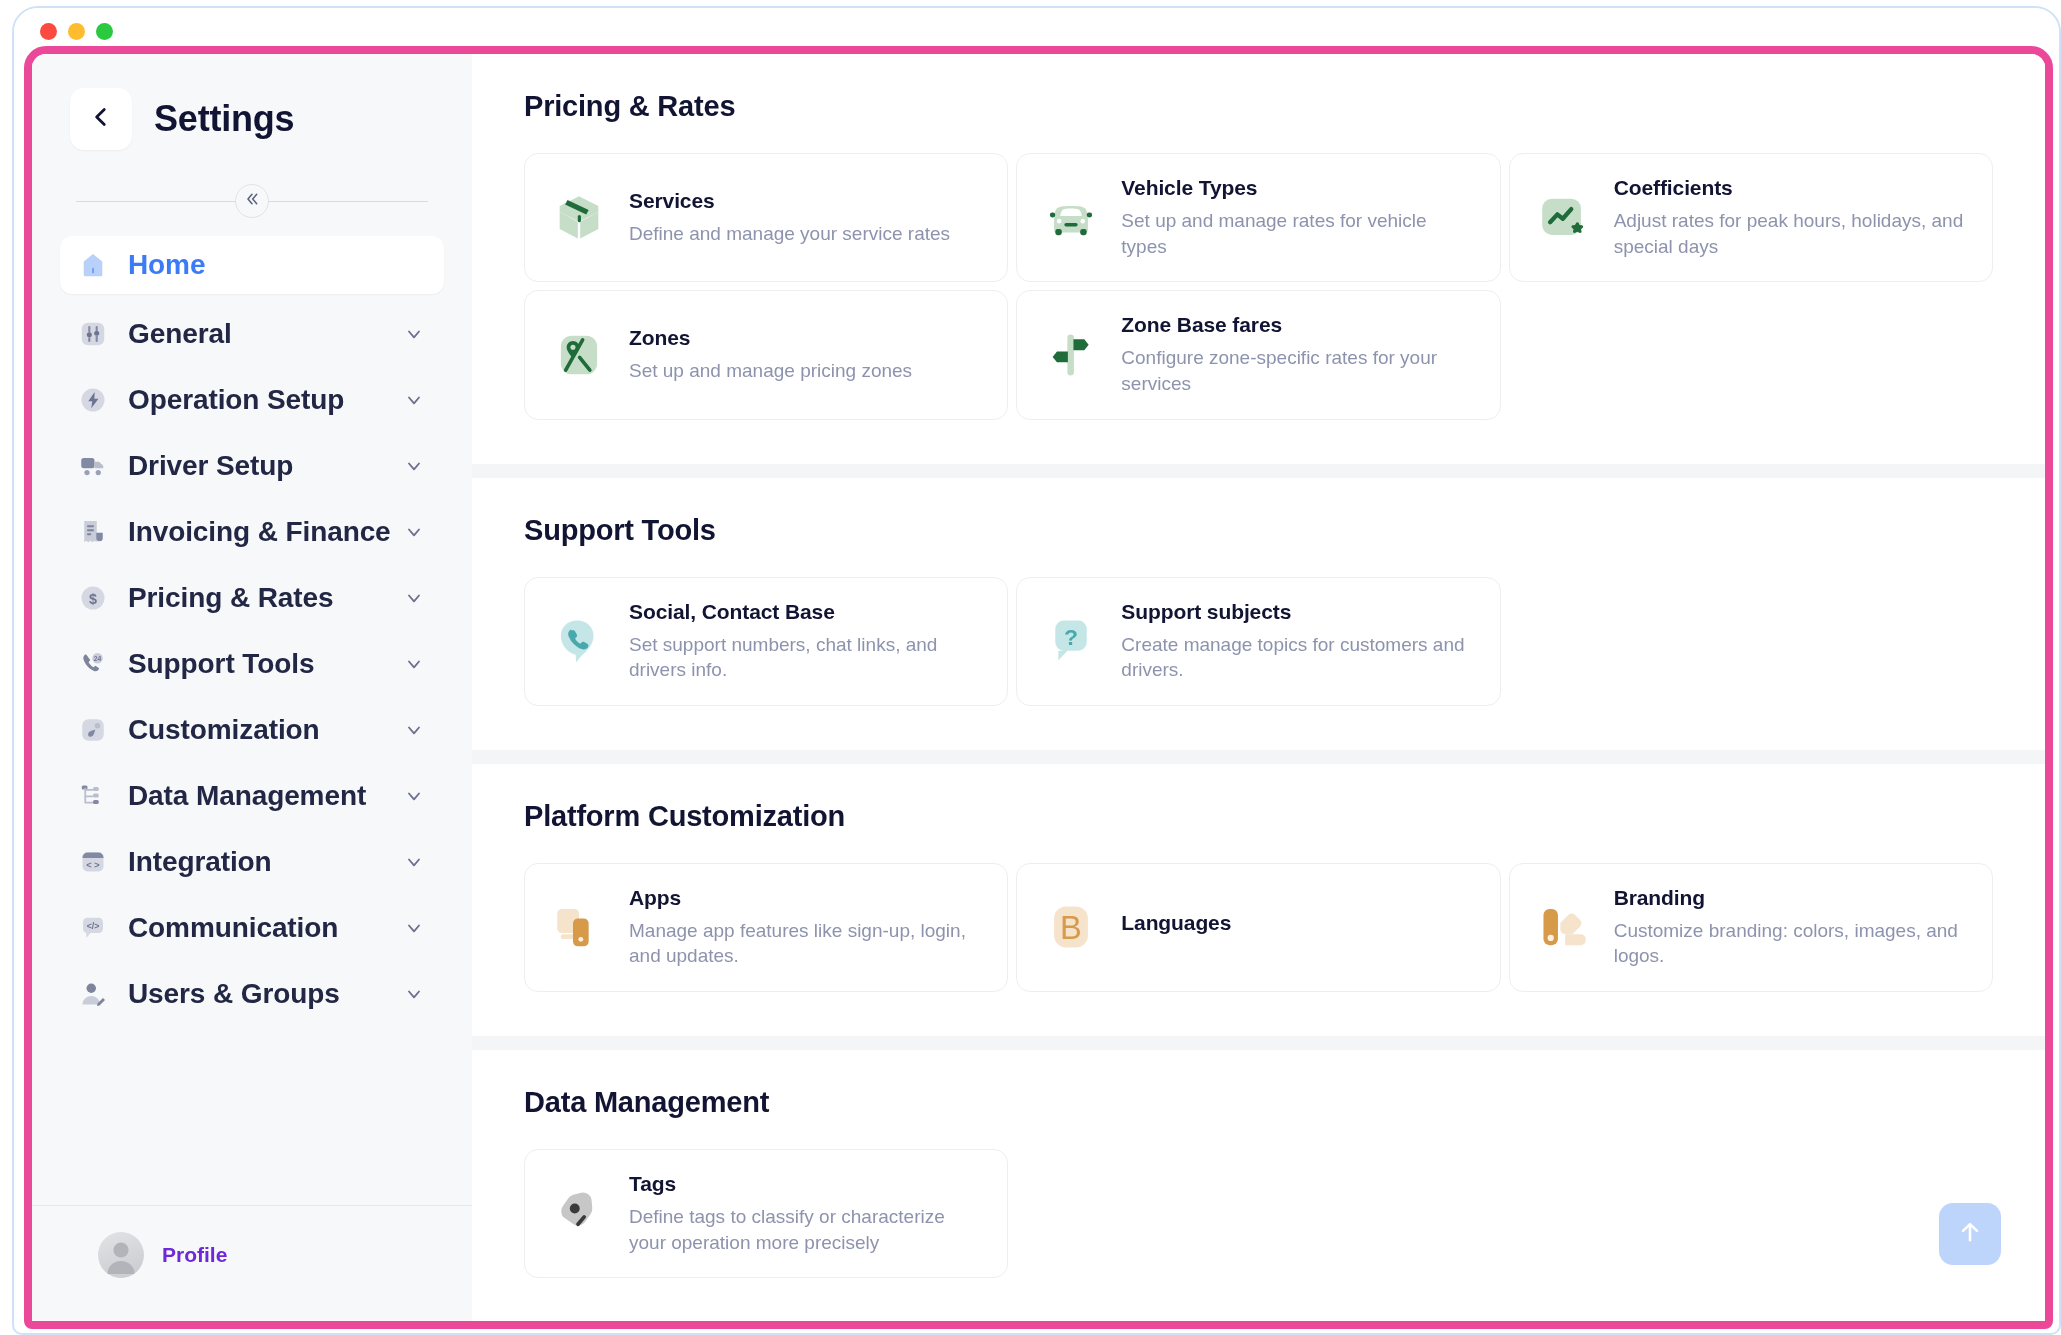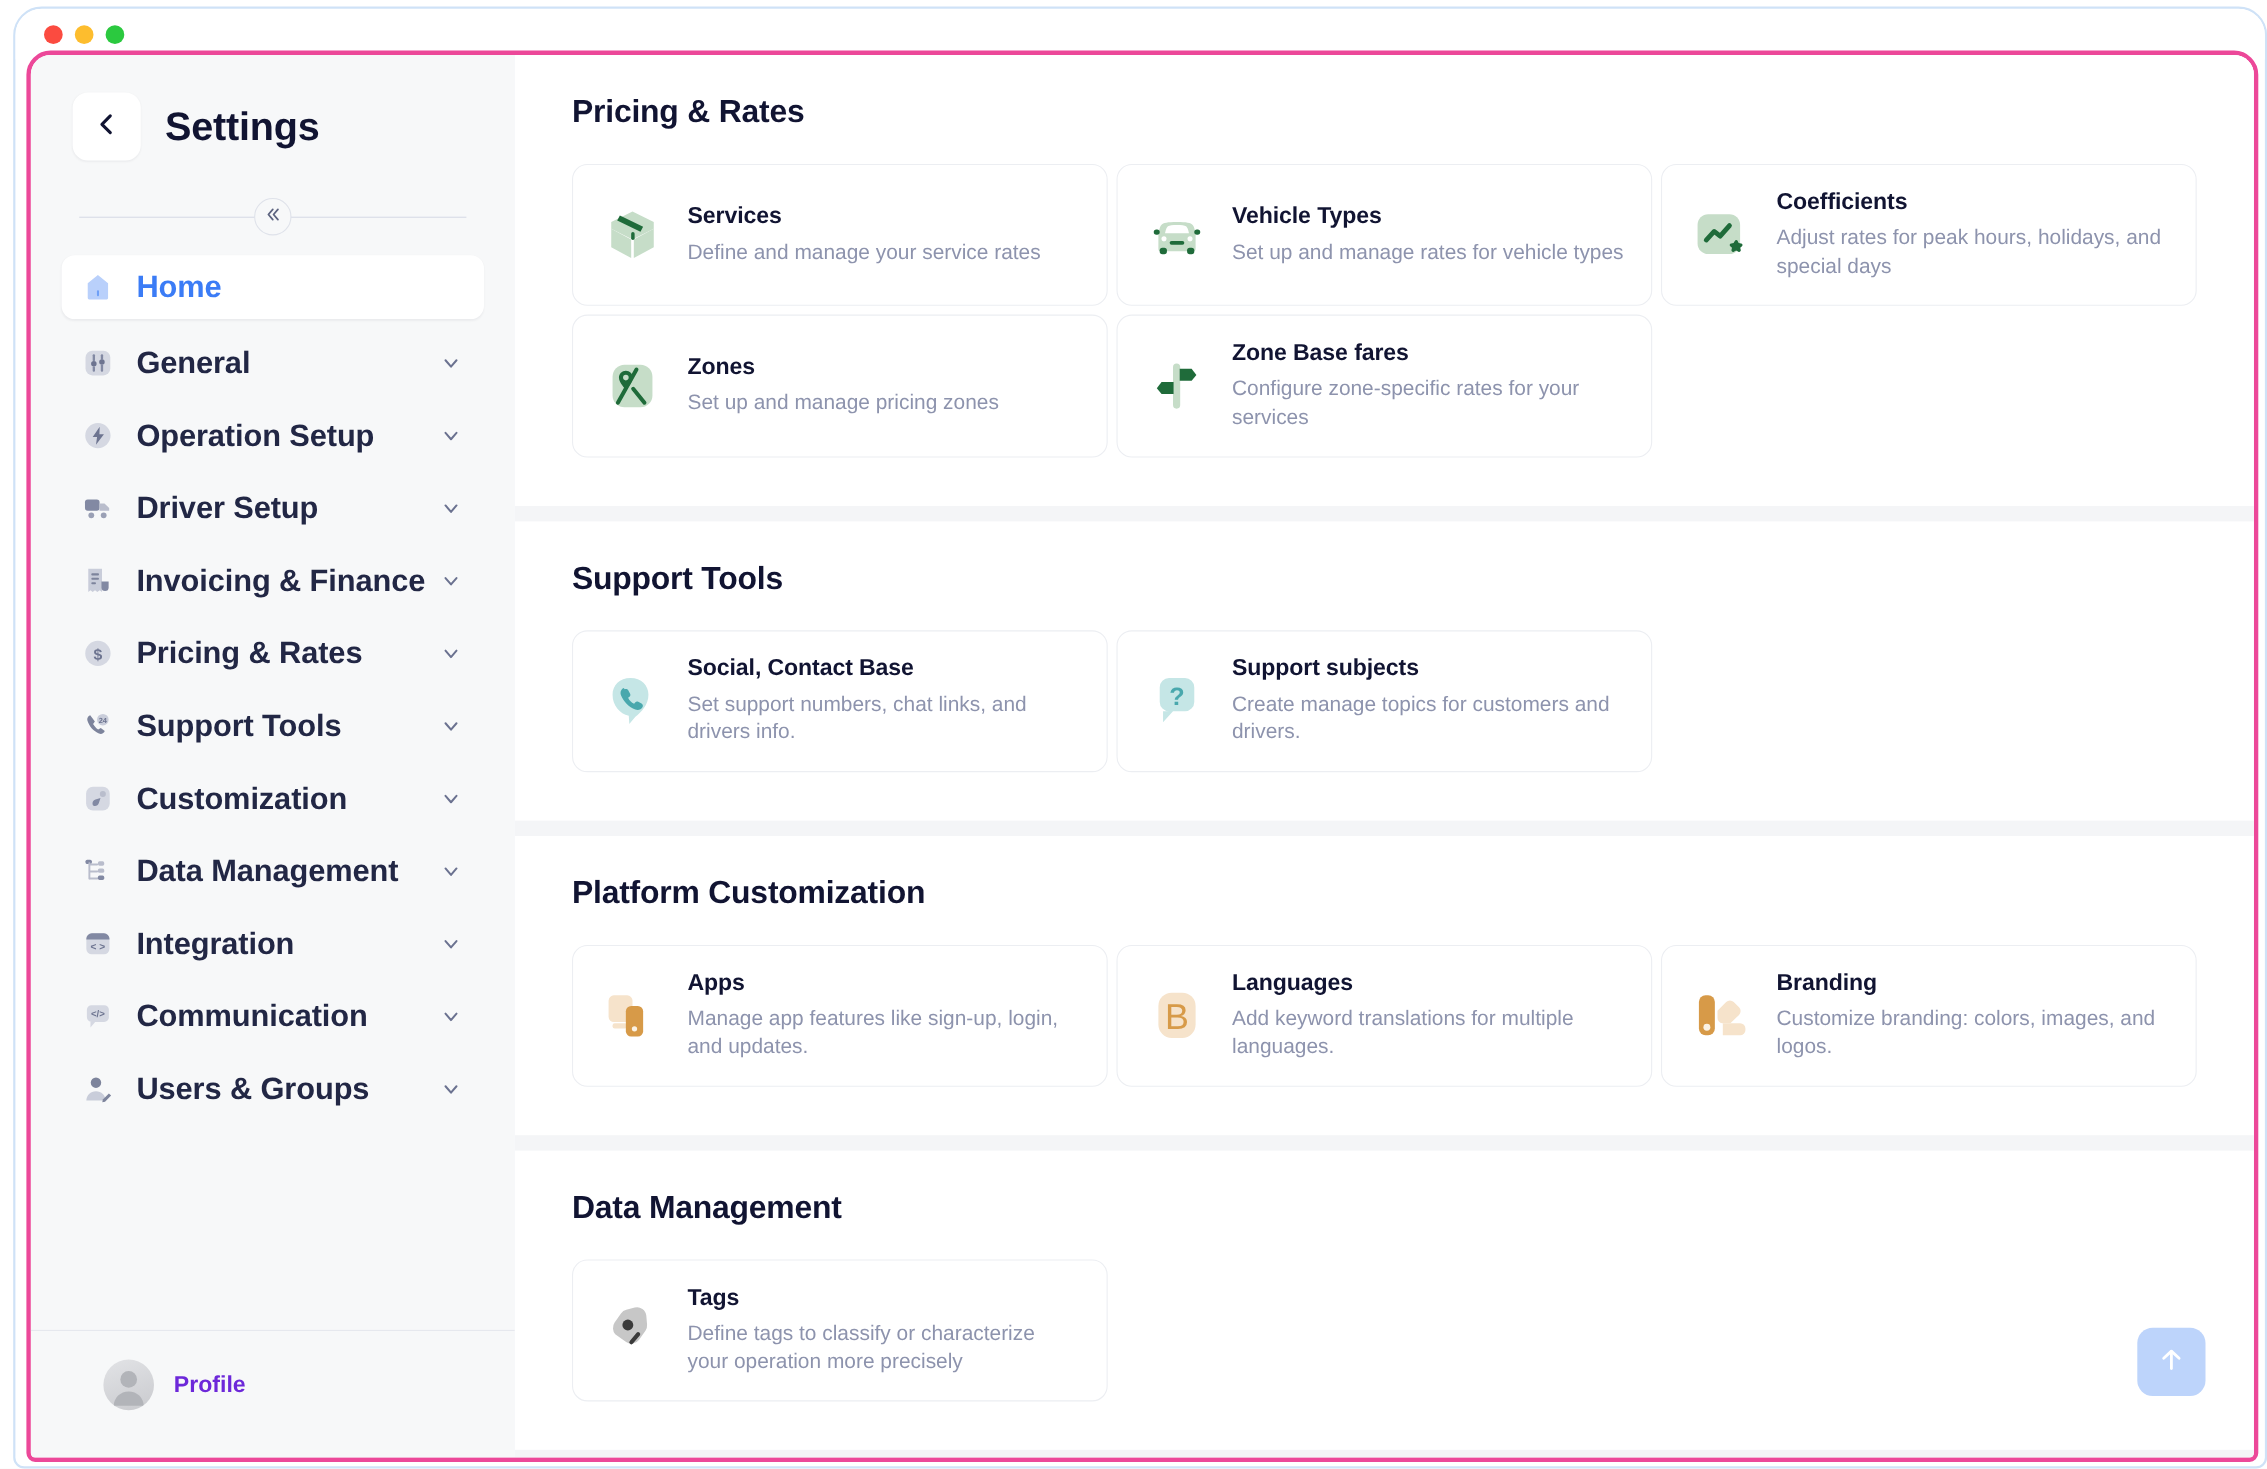--- a/index.html
+++ b/index.html
@@ -40,21 +40,21 @@
   .dot.red    { background: #fb4b40; }
   .dot.yellow { background: #fdbd2e; }
   .dot.green  { background: #2bc93f; }
 
   
   .app-frame {
     position: absolute;
     left: 10px; top: 38px;
     width: 2029px; height: 1283px;
     background: #ffffff;
-    border: 4px solid #ec4899;
+    border: 8px solid #ec4899;
     border-top-left-radius: 22px;
     border-top-right-radius: 22px;
     border-bottom-left-radius: 8px;
     border-bottom-right-radius: 8px;
     overflow: hidden;
     display: flex;
   }
 
   
   .sidebar {
@@ -623,21 +623,20 @@
 
           <div class="card">
             <span class="card-icon">
               <svg width="58" height="58" viewBox="0 0 48 48">
                 <rect x="10" y="7" width="28" height="34" rx="10" fill="#f6e3cb"></rect>
                 <text x="24" y="34" text-anchor="middle" font-family="Liberation Sans, sans-serif" font-size="27" fill="#d79a48">B</text>
               </svg>
             </span>
             <div class="card-text">
               <div class="card-title">Languages</div>
-              <div class="card-desc">Add keyword translations for multiple languages.</div>
             </div>
           </div>
 
           <div class="card">
             <span class="card-icon">
               <svg width="58" height="58" viewBox="0 0 48 48">
                 <rect x="7" y="9" width="12" height="30" rx="5" fill="#d79a48"></rect>
                 <circle cx="13" cy="33" r="2.6" fill="#fbf2e4"></circle>
                 <path d="M21 20.5 27.5 14a4 4 0 0 1 5.7 0l4 4a4 4 0 0 1 0 5.7L30.7 30H25a4 4 0 0 1-4-4Z" fill="#f6e3cb"></path>
                 <path d="M25 30h13a4 4 0 0 1 4 4v1a4 4 0 0 1-4 4H25Z" fill="#f6e3cb"></path>

